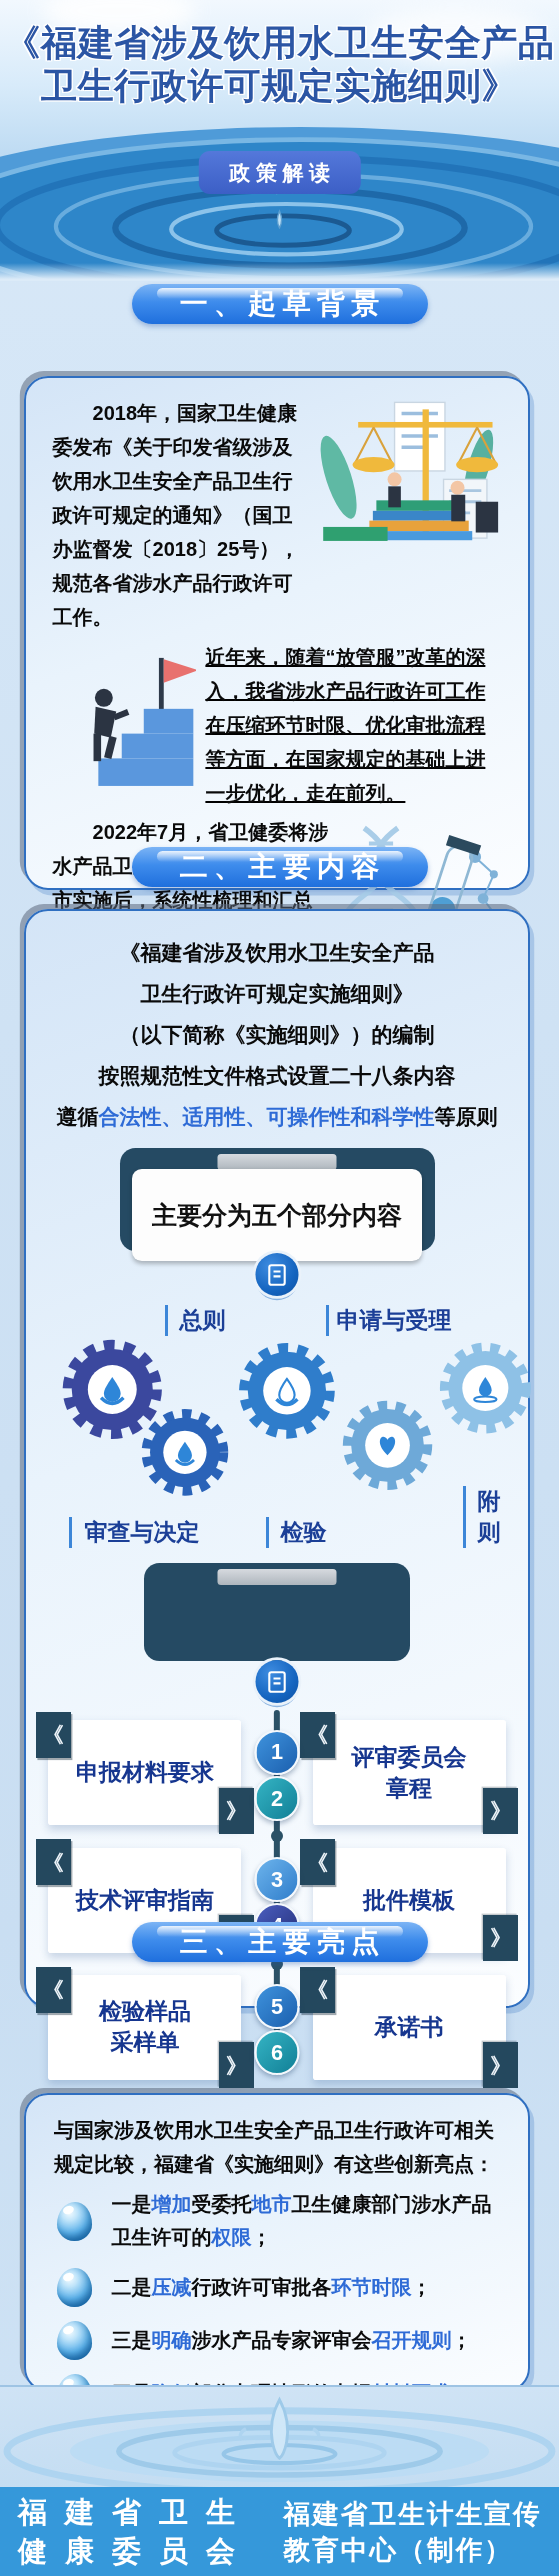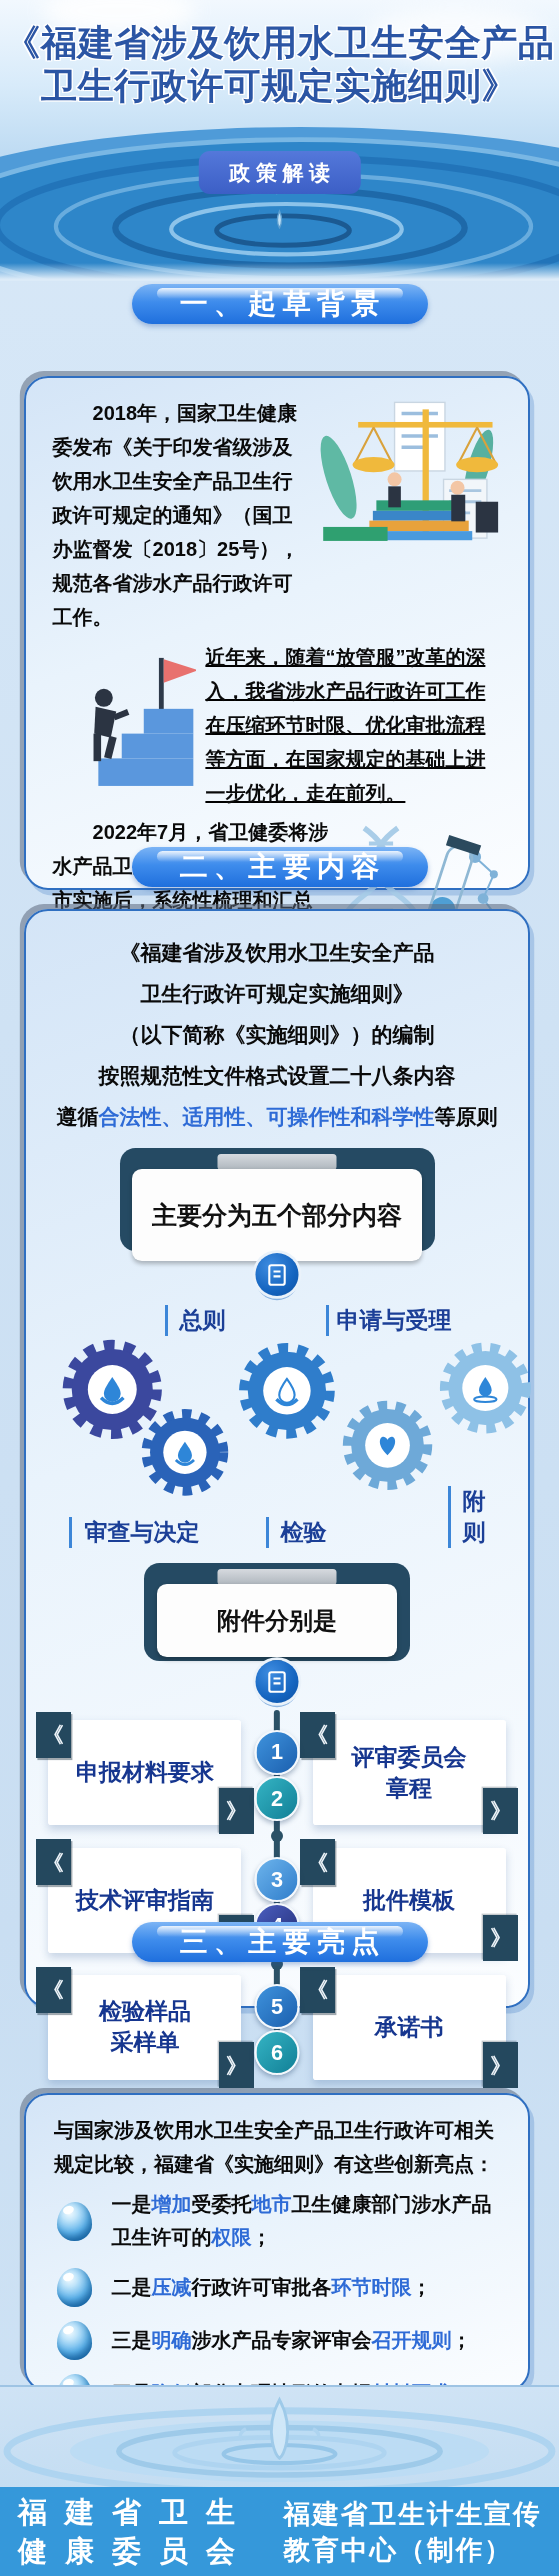--- a/index.html
+++ b/index.html
@@ -255,28 +255,27 @@
           <g transform="translate(626,70)">
             <circle r="57" fill="none" stroke="#8ec1e6" stroke-width="16" stroke-dasharray="13 12"></circle>
             <circle r="53" fill="#8ec1e6"></circle>
               <circle r="33" fill="#ffffff"></circle>
             <path d="M0,-16 C6,-7 9,-2 9,3 a9,9 0 1,1 -18,0 C-9,-2 -6,-7 0,-16Z" fill="#2e86d8"></path>
             <ellipse cx="0" cy="16" rx="16" ry="4" fill="none" stroke="#2e86d8" stroke-width="3"></ellipse>
           </g>
         </svg>
         <div class="part-label" style="left:21px;bottom:1.4px;padding-left:12px;">审查与决定</div>
         <div class="part-label" style="left:218px;bottom:1.4px;">检验</div>
-        <div class="part-label" style="left:400px;bottom:1.4px;">附则</div>
+        <div class="part-label" style="left:415px;bottom:1.4px;">附则</div>
       </div>
 
       <div class="clipboard" style="width:266px;height:140px;margin-top:14px;">
         <div class="clip-back" style="height:98px;">
             <div class="clip-tab"></div>
           </div>
-        <div class="clip-card" style="height:73px;font-size:24px;">附件分别是</div>
         <div class="clip-circle" style="bottom:0;">
           <svg width="21" height="24" viewBox="0 0 30 34">
               <rect x="4" y="3" width="22" height="28" rx="3" fill="none" stroke="#fff" stroke-width="3"></rect>
               <path d="M10,12h10 M10,19h10" stroke="#fff" stroke-width="3"></path>
             </svg>
         </div>
       </div>
 
       <div class="attachments">
         <div class="a-line"></div>

